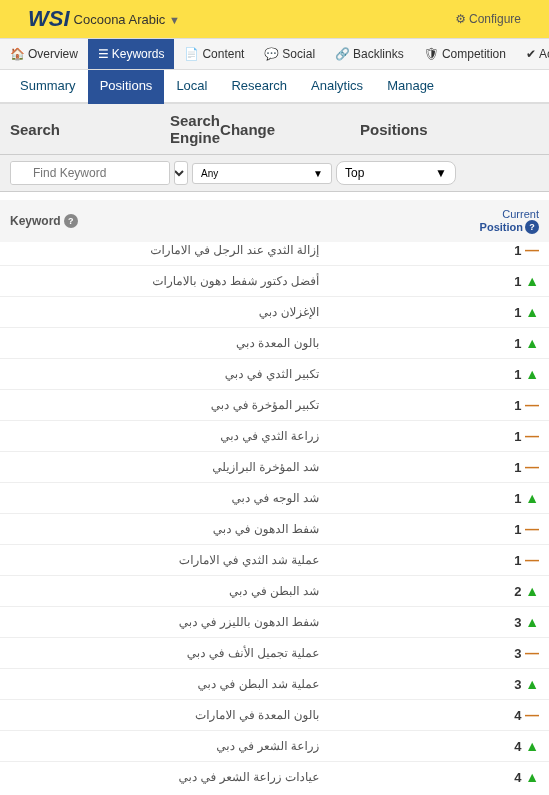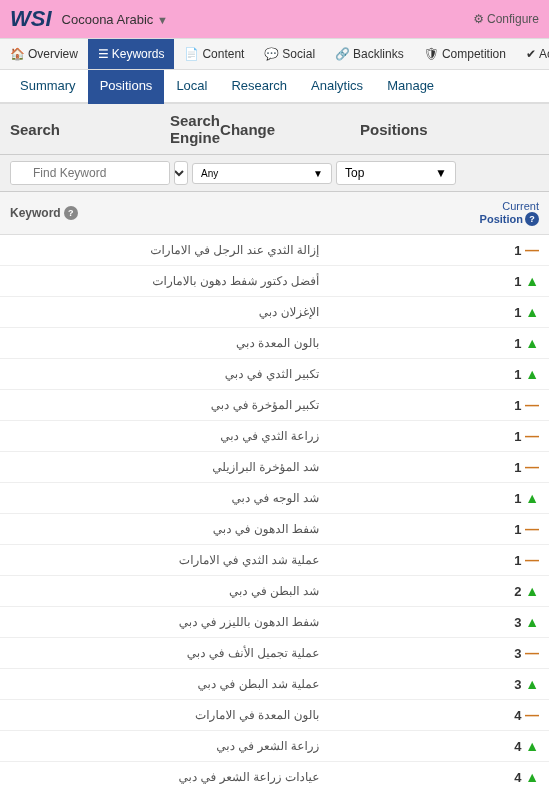--- a/index.html
+++ b/index.html
@@ -1,19 +1,19 @@
 <!DOCTYPE html>
 <html><head>
   <meta charset="utf-8">
   <style>
     * { box-sizing: border-box; margin: 0; padding: 0; }
     body { font-family: Arial, sans-serif; font-size: 13px; background: #fff; width: 549px; overflow-x: hidden; }
 
     
-    .top-bar { display: flex; align-items: center; padding: 6px 10px; background: #f9a8d4; border-bottom: 1px solid #ddd; gap: 10px; }
+    .top-bar { display: flex; align-items: center; padding: 6px 28px; background: #fde047; border-bottom: 1px solid #ddd; gap: 4px; }
     .logo { font-size: 22px; font-weight: bold; color: #1a3a6b; font-style: italic; }
     .brand-name { font-size: 13px; color: #333; }
     .brand-dropdown { font-size: 11px; color: #666; cursor: pointer; }
     .configure-btn { font-size: 12px; color: #555; cursor: pointer; margin-left: auto; display: flex; align-items: center; gap: 3px; }
 
     
     .main-nav { display: flex; background: #f5f5f5; border-bottom: 1px solid #ddd; overflow: hidden; }
     .main-nav .nav-item { padding: 8px 10px; font-size: 12px; color: #333; cursor: pointer; display: flex; align-items: center; gap: 3px; white-space: nowrap; }
     .main-nav .nav-item.active { background: #2a5298; color: #fff; }
 
@@ -24,26 +24,26 @@
 
     
     .filter-row { display: grid; grid-template-columns: 160px 1fr 140px 120px 100px; gap: 0; background: #f0f0f0; padding: 8px 10px; border-bottom: 1px solid #ccc; align-items: center; font-size: 15px; font-weight: bold; color: #444; }
 
     
     .search-row { display: grid; grid-template-columns: 160px 1fr 140px 120px 100px; gap: 4px; padding: 6px 10px; background: #f0f0f0; border-bottom: 1px solid #ccc; align-items: center; }
     .search-input-wrap { display: flex; align-items: center; border: 1px solid #ccc; background: #fff; border-radius: 3px; overflow: hidden; }
     .search-input { border: none; outline: none; padding: 4px 22px; font-size: 12px; flex: 1; color: #999; }
     .engine-select { width: 100%; padding: 4px 6px; font-size: 11px; border: 1px solid #ccc; border-radius: 3px; background: #fff; color: #333; cursor: pointer; }
     .any-select { display: flex; align-items: center; justify-content: space-between; border: 1px solid #ccc; background: #fff; border-radius: 3px; padding: 4px 8px; font-size: 10px; cursor: pointer; }
-    .top-select { display: flex; align-items: center; justify-content: space-between; border: 1px solid #ccc; background: #fff; border-radius: 3px; padding: 4px 8px; font-size: 12px; cursor: pointer; }
+    .top-select { display: flex; align-items: center; justify-content: space-between; border: 1px solid #ccc; background: #fff; border-radius: 8px; padding: 4px 8px; font-size: 12px; cursor: pointer; }
 
     
     .table-container { overflow-y: auto; max-height: 600px; }
     table { width: 100%; border-collapse: collapse; }
-    thead th { background: #f5f5f5; padding: 8px 10px; text-align: left; font-size: 12px; color: #555; border-bottom: 1px solid #ddd; position: sticky; top: 0; }
+    thead th { background: #f5f5f5; padding: 8px 10px; text-align: left; font-size: 12px; color: #555; border-bottom: 1px solid #ddd; position: sticky; top: 8px; }
     tbody tr { border-bottom: 1px solid #eee; }
     tbody td { padding: 7px 10px; font-size: 12px; }
     tbody td.keyword { color: #555; text-align: right; direction: rtl; }
     tbody td.pos-num { text-align: right; color: #333; font-weight: bold; font-size: 13px; }
     .arrow-up { color: #22aa22; font-size: 14px; }
     .arrow-same { color: #cc7722; font-size: 14px; }
 
     .th-keyword { display: flex; align-items: center; gap: 3px; }
     .help-icon { display: inline-block; width: 14px; height: 14px; background: #888; color: #fff; border-radius: 50%; font-size: 9px; text-align: center; line-height: 14px; cursor: pointer; }
 

